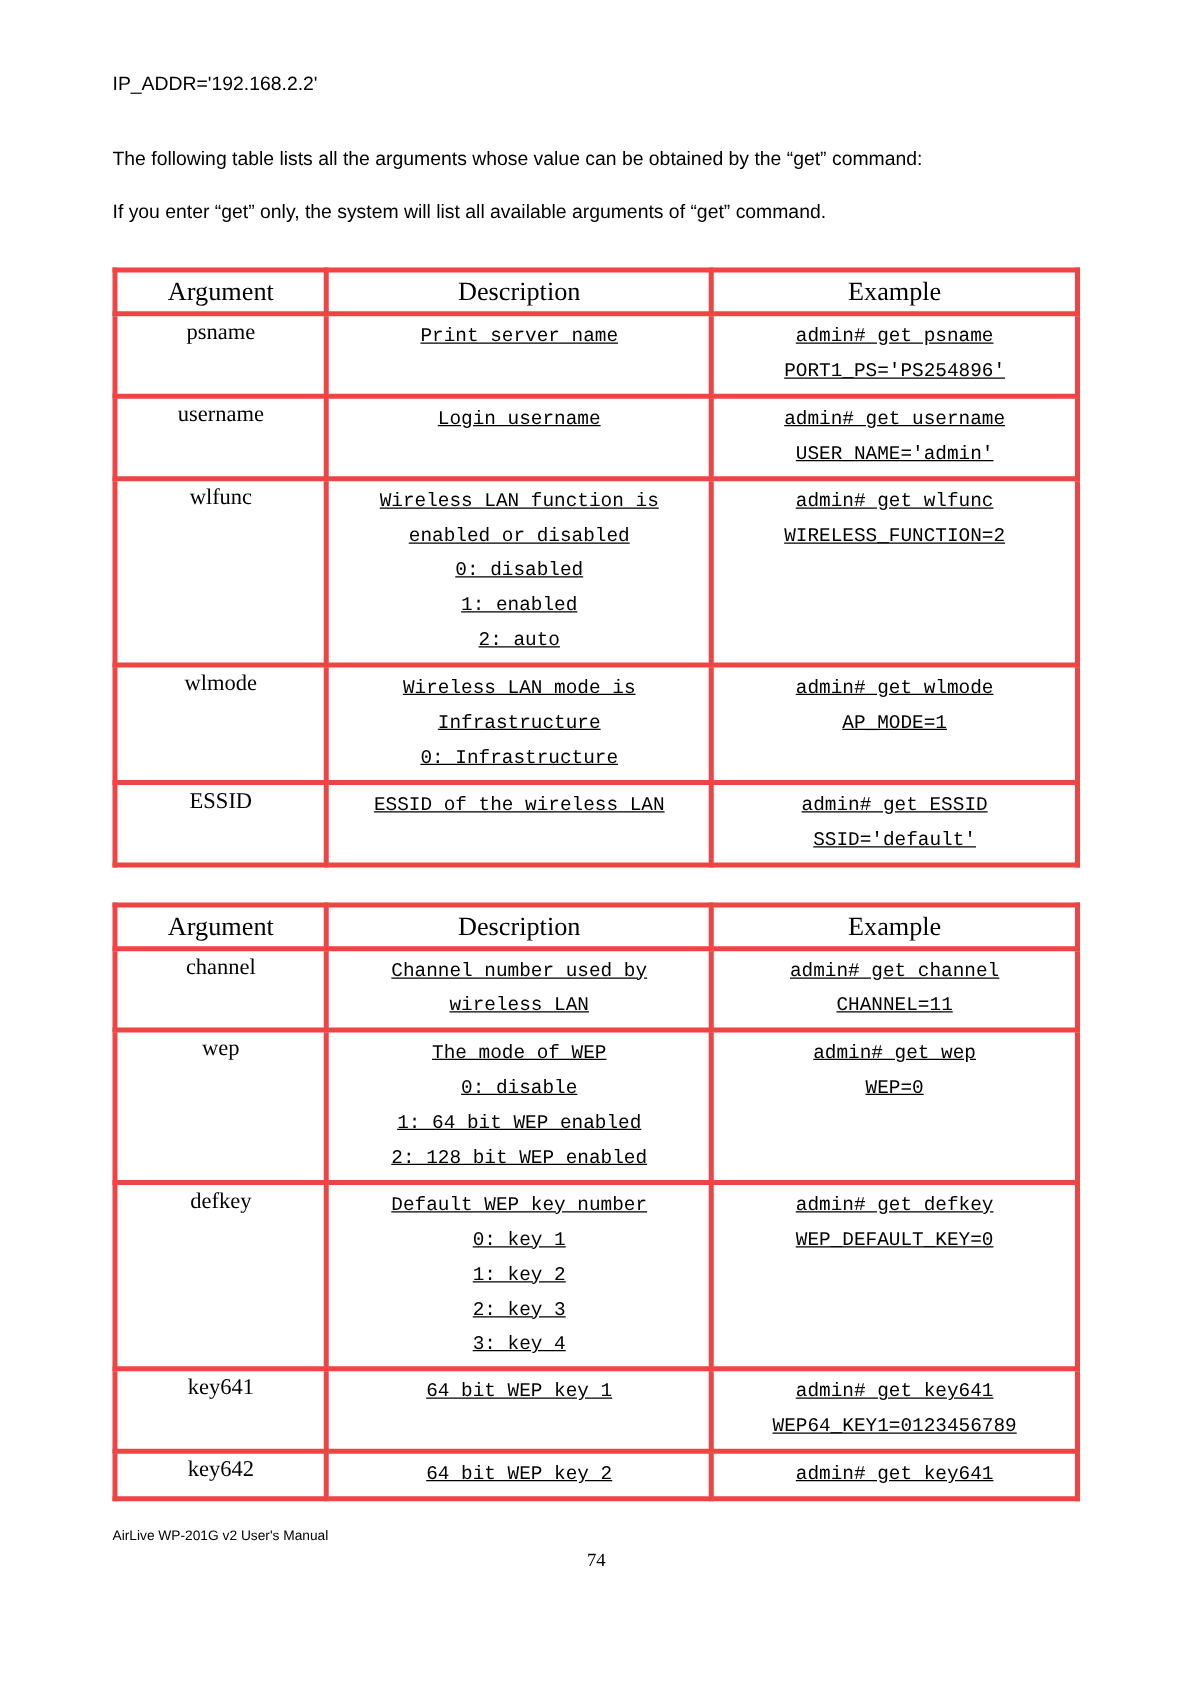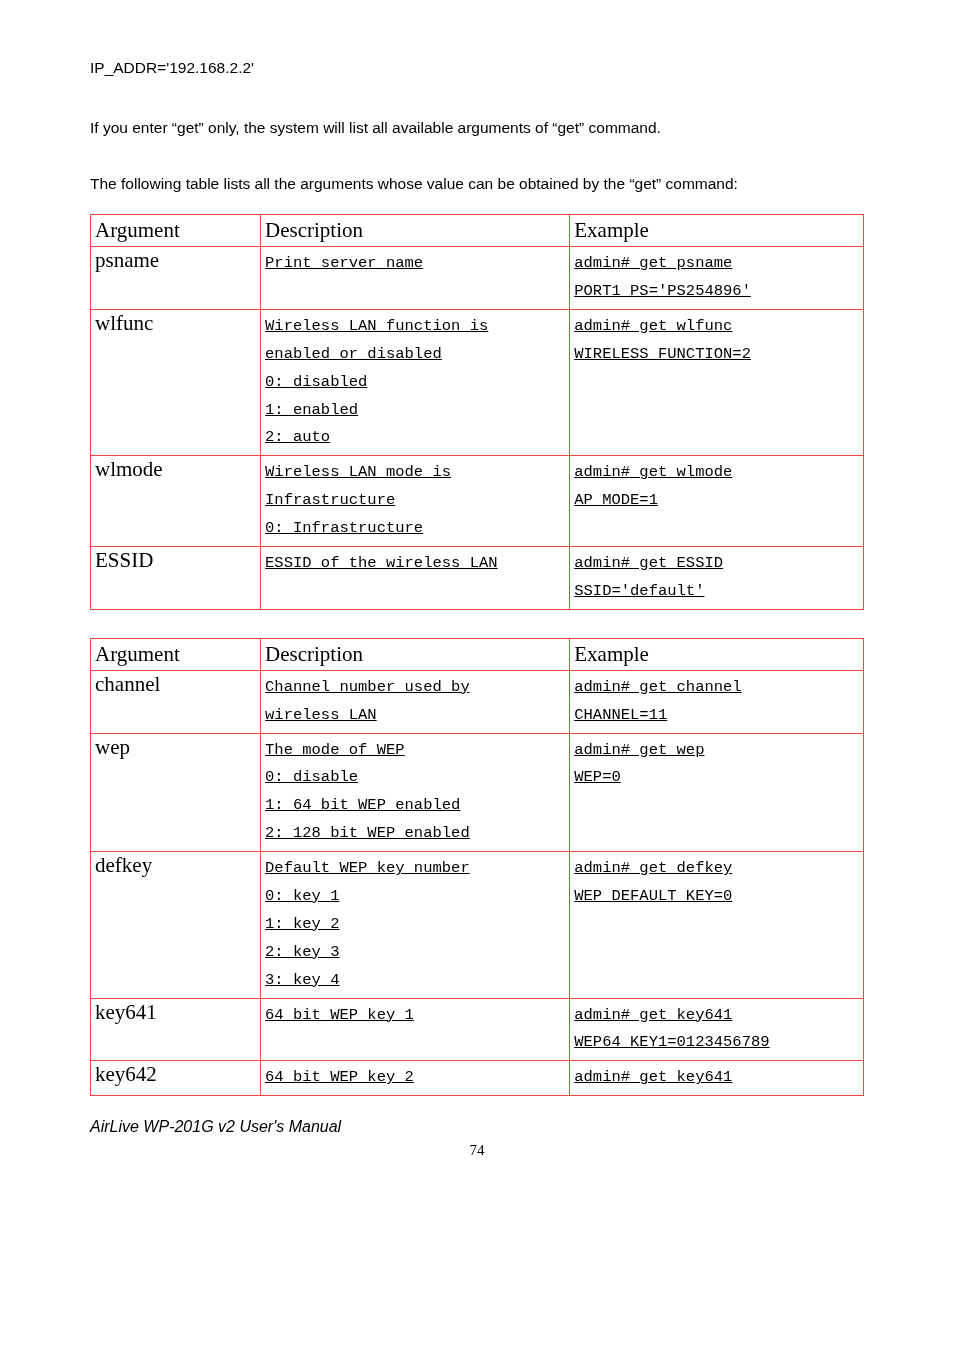--- a/index.html
+++ b/index.html
@@ -24,95 +24,100 @@
   .para.first { margin-bottom: 36px; }
   .para.second { margin-bottom: 32px; }
   .para.third { margin-bottom: 18px; }
 
   table.ref {
     border-collapse: collapse;
     width: 100%;
     margin-bottom: 28px;
   }
   table.ref th, table.ref td {
-    border: 1px solid #ef4444;
+    border: 4px solid #ef4444;
     padding: 3px 4px 3px 4px;
     vertical-align: top;
-    text-align: left;
+    text-align: center;
   }
   
   .col-arg { width: 22%; }
   .col-desc { width: 40%; }
   .col-ex { width: 38%; }
 
   
   .hdr {
     font-family: "Times New Roman", Times, serif;
     font-size: 21px;
     font-weight: 400;
   }
   
   .argcell {
     font-family: "Times New Roman", Times, serif;
-    font-size: 21px;
+    font-size: 18px;
     font-weight: 400;
     line-height: 1.0;
     padding-top: 2px;
     padding-bottom: 0px;
   }
   
   .mono {
     font-family: "Courier New", Courier, monospace;
     font-size: 15.5px;
     line-height: 1.8;
     white-space: pre;
     text-decoration: underline;
   }
 
   .footer {
     font-family: Arial, Helvetica, sans-serif;
-    font-style: italic;
-    font-size: 16px;
+    font-size: 11px;
     margin-top: -6px;
   }
   .pagenum {
     font-family: Liberation Serif, serif;
     font-size: 15px;
     text-align: center;
     margin-top: 6px;
   }
 </style>
 </head>
 <body>
 
 <div class="page">
 
   <p class="para first">IP_ADDR='192.168.2.2'</p>
 
+  <p class="para third">The following table lists all the arguments whose value can be obtained by the “get” command:</p>
+
   <p class="para second">If you enter “get” only, the system will list all available arguments of “get” command.</p>
-
-  <p class="para third">The following table lists all the arguments whose value can be obtained by the “get” command:</p>
 
   <table class="ref">
     <colgroup>
         <col class="col-arg">
         <col class="col-desc">
         <col class="col-ex">
       </colgroup>
     <tbody>
         <tr>
       <th class="hdr">Argument</th>
       <th class="hdr">Description</th>
       <th class="hdr">Example</th>
     </tr>
     <tr>
       <td class="argcell">psname</td>
       <td class="mono">Print server name</td>
       <td class="mono">admin# get psname
 PORT1_PS='PS254896'</td>
+    </tr>
+    <tr>
+      <td class="argcell">username</td>
+      <td class="mono">Login username</td>
+      <td class="mono">admin# get username
+USER_NAME='admin'</td>
     </tr>
     <tr>
       <td class="argcell">wlfunc</td>
       <td class="mono">Wireless LAN function is
 enabled or disabled
 0: disabled
 1: enabled
 2: auto</td>
       <td class="mono">admin# get wlfunc
 WIRELESS_FUNCTION=2</td>

